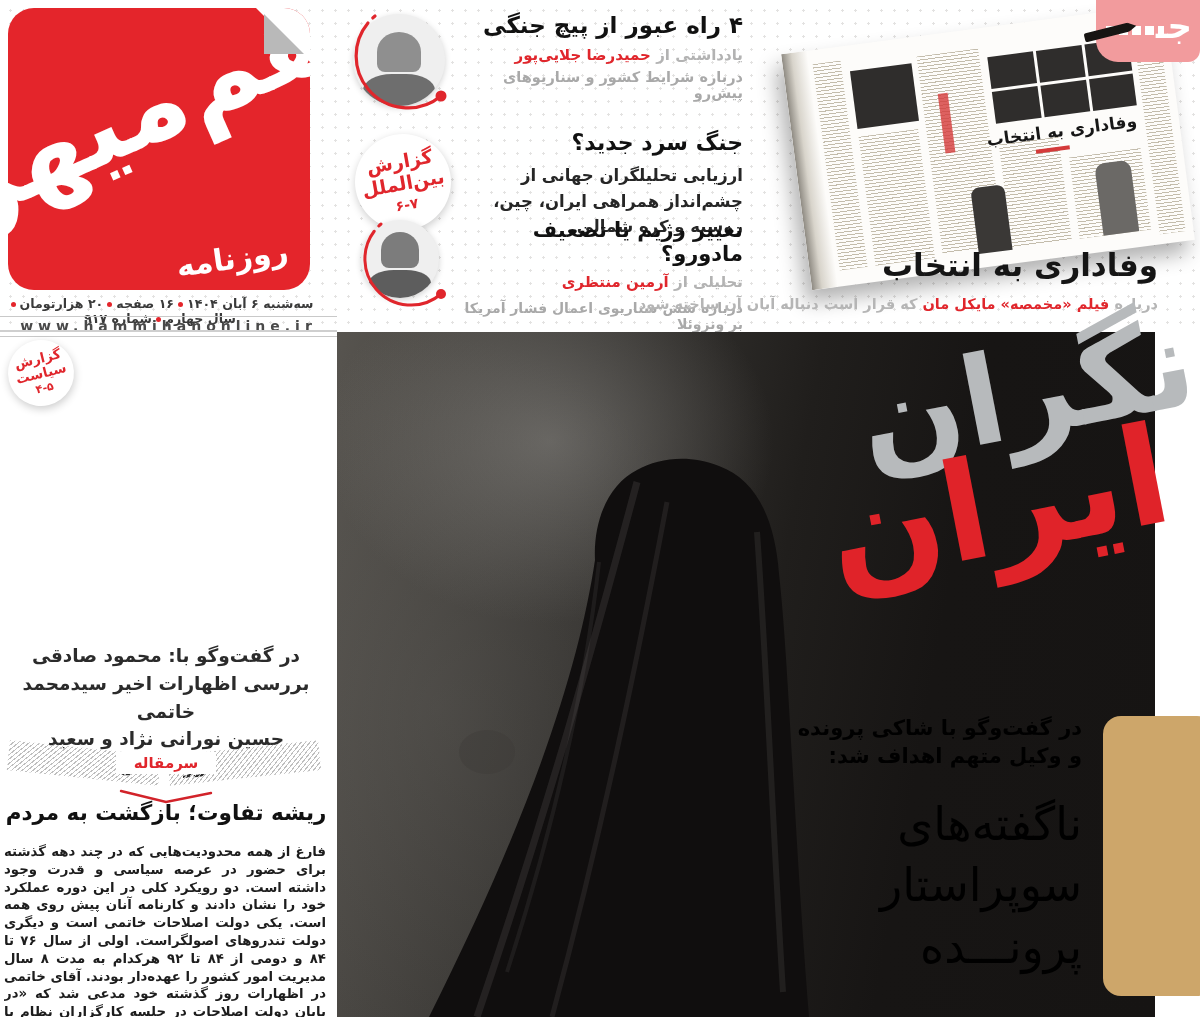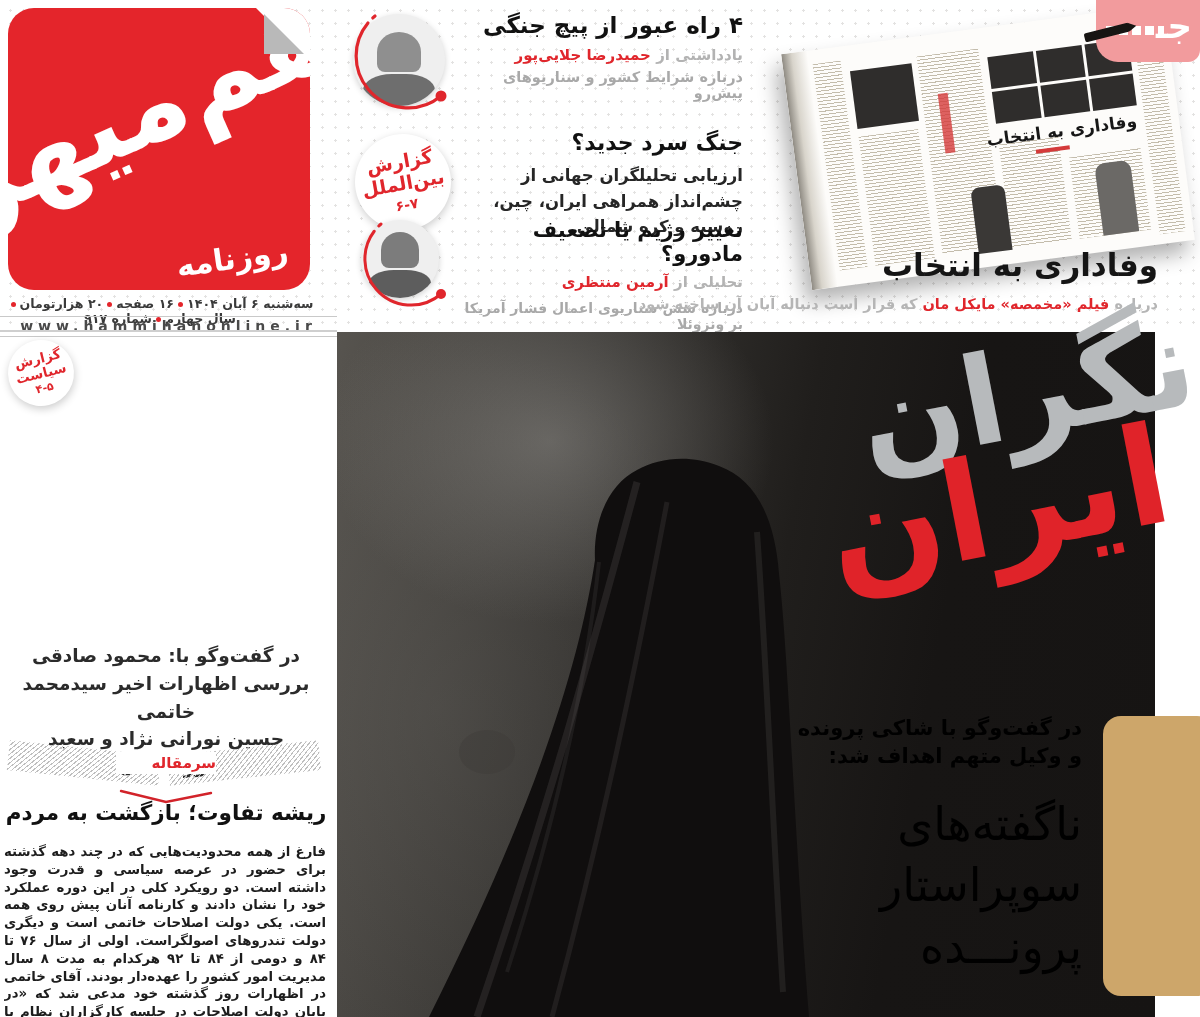--- a/index.html
+++ b/index.html
@@ -81,21 +81,21 @@
     color:#b7babc;transform:rotate(-11deg);direction:rtl;z-index:1;}
   .feat-word2{position:absolute;right:30px;top:438px;font-size:136px;line-height:1;font-weight:bold;
     color:#e02329;transform:rotate(-11deg);direction:rtl;z-index:2;}
   .feat-sub{position:absolute;left:0;top:642px;width:332px;direction:rtl;text-align:center;
     font-size:18.5px;font-weight:bold;color:#2b2b2b;line-height:1.5;}
 
   
   .hatch{position:absolute;height:30px;background:repeating-linear-gradient(135deg,#bfbfbf 0 1px,transparent 1px 3.4px);}
   .hatch-l{left:8px;top:748px;width:152px;transform:rotate(6deg);}
   .hatch-r{left:168px;top:748px;width:152px;transform:rotate(-6deg);}
-  .ed-label{position:absolute;left:116px;top:752px;width:100px;text-align:right;background:#fff;
+  .ed-label{position:absolute;left:116px;top:752px;width:100px;text-align:center;background:#fff;
     color:#e0262c;font-weight:bold;font-size:15px;direction:rtl;padding:2px 0;}
   .ed-chevron{position:absolute;left:118px;top:788px;}
   .ed-title{position:absolute;left:0;top:800px;width:332px;text-align:center;direction:rtl;
     font-size:21.5px;font-weight:bold;color:#111;}
   .ed-body{position:absolute;left:4px;top:843px;width:322px;height:174px;overflow:hidden;
     direction:rtl;text-align:justify;font-size:13.3px;line-height:17.8px;color:#1d1d1d;font-weight:bold;}
 
   
   .photo{position:absolute;left:337px;top:332px;width:818px;height:685px;overflow:hidden;
     background:

